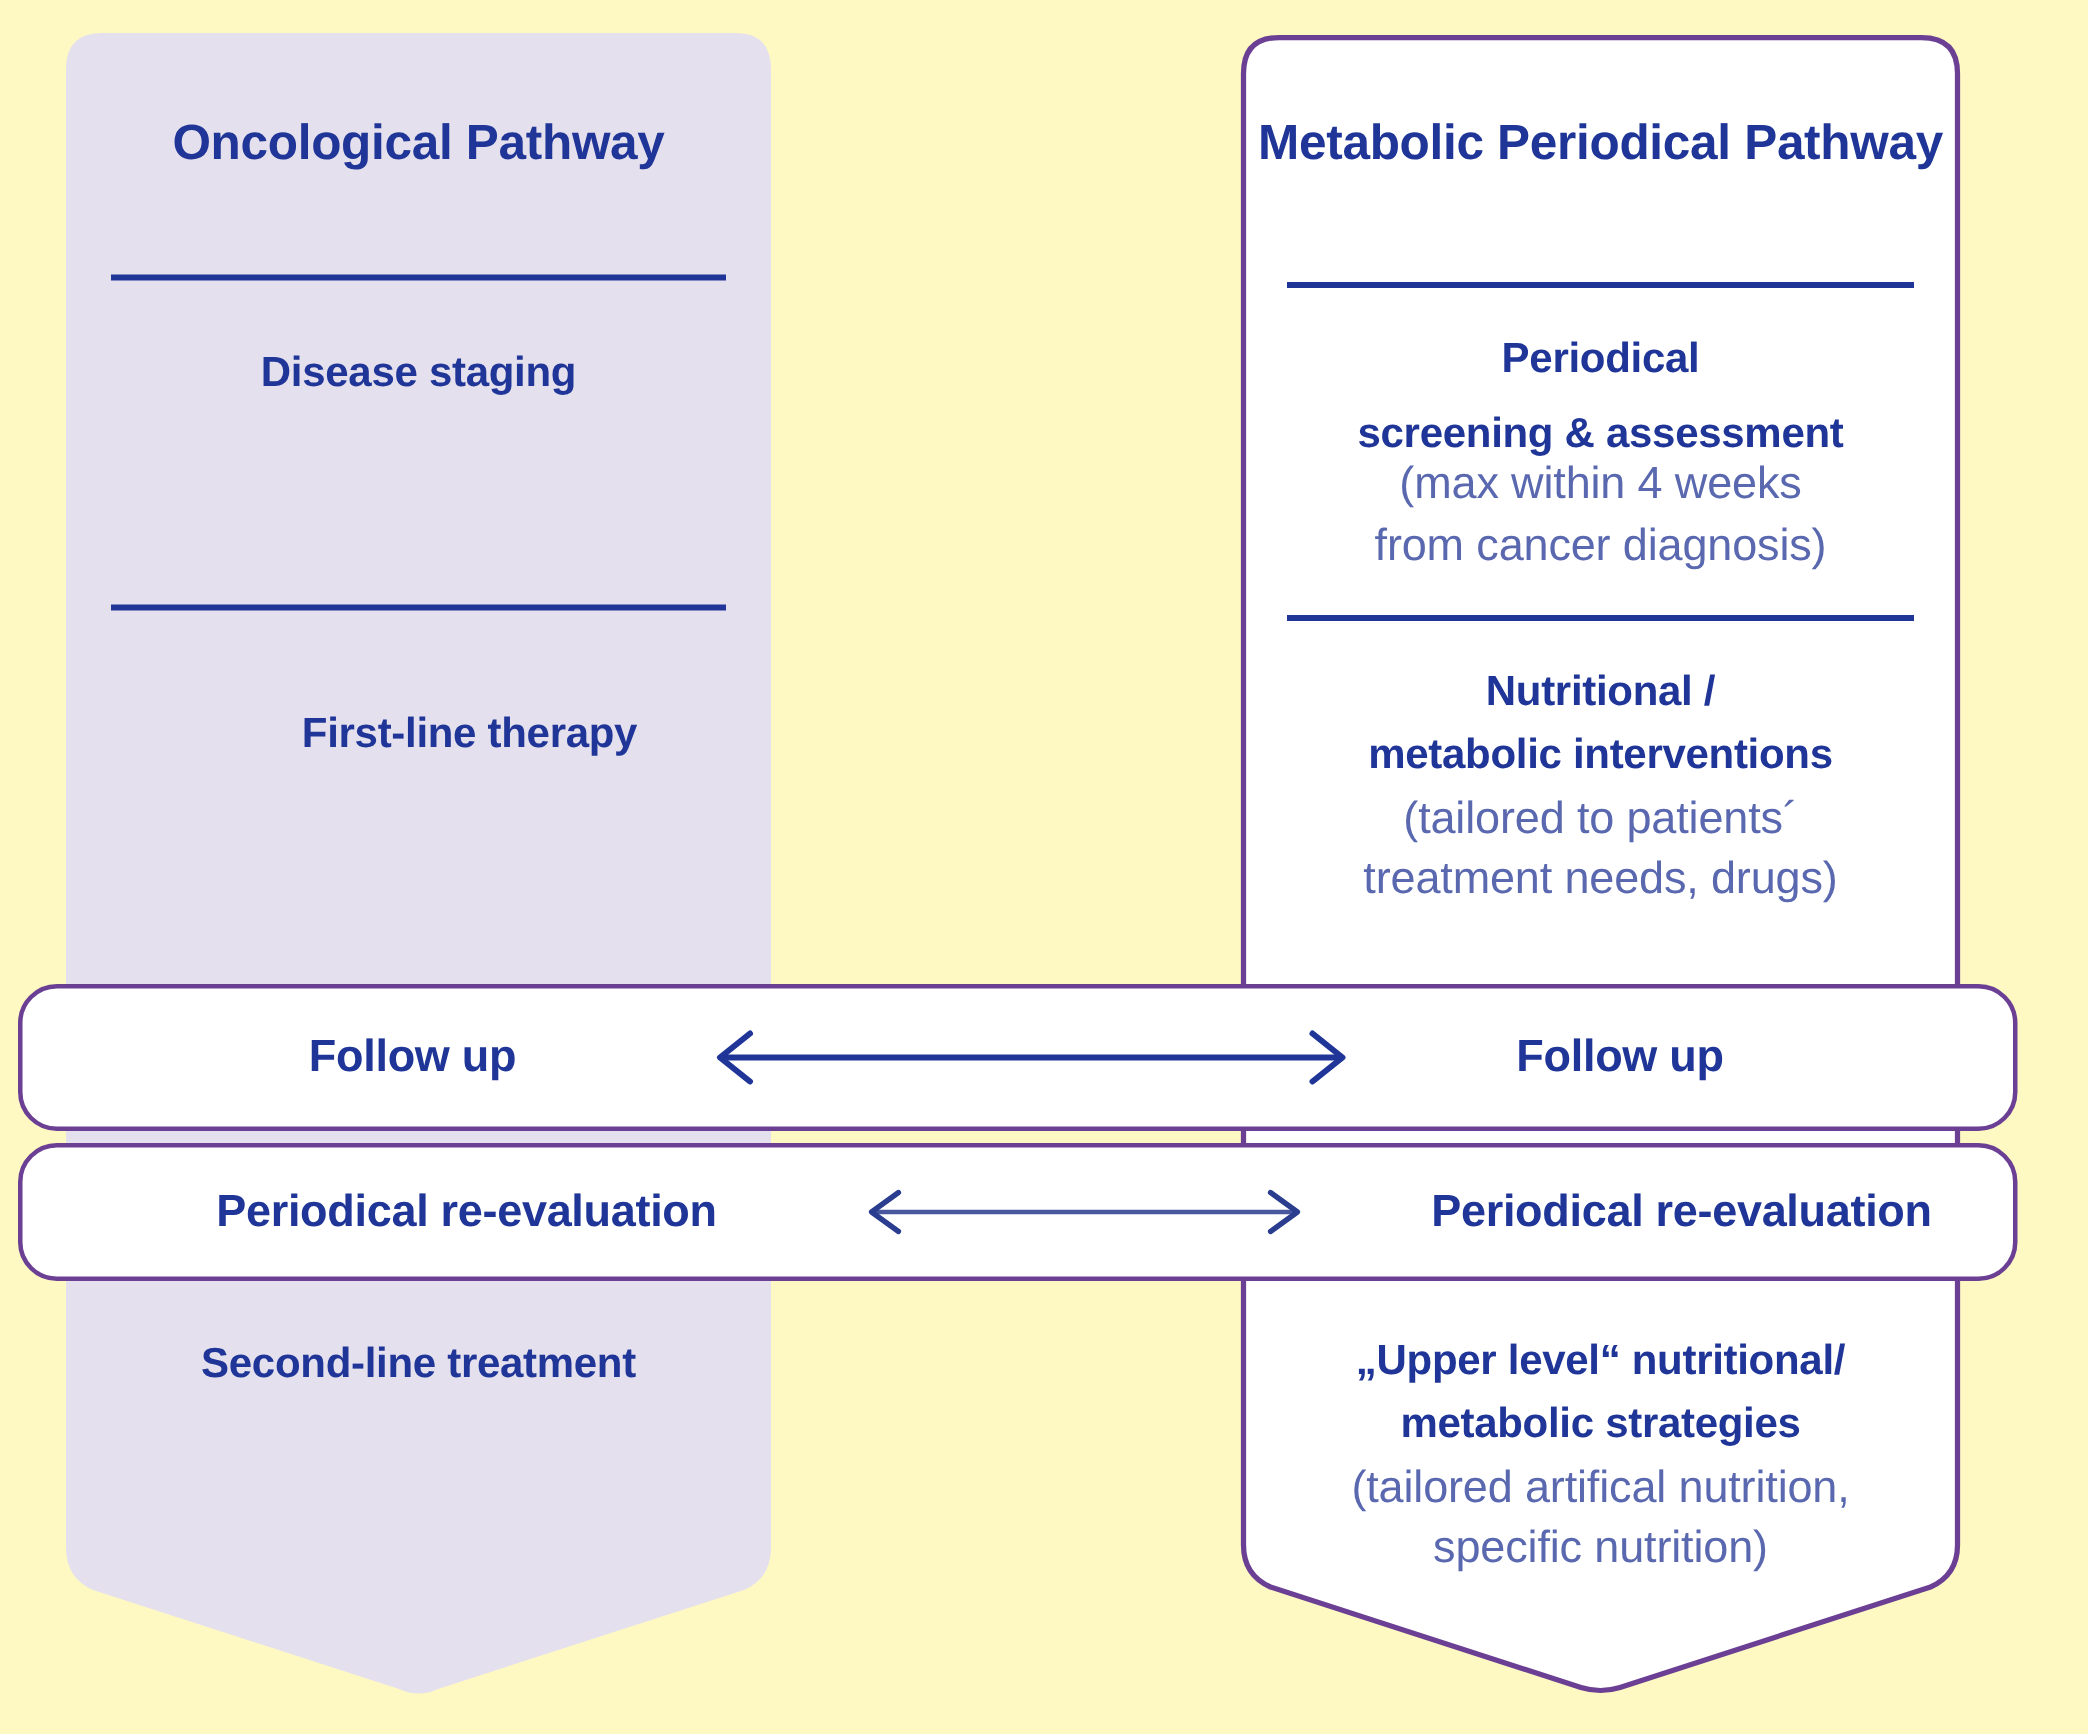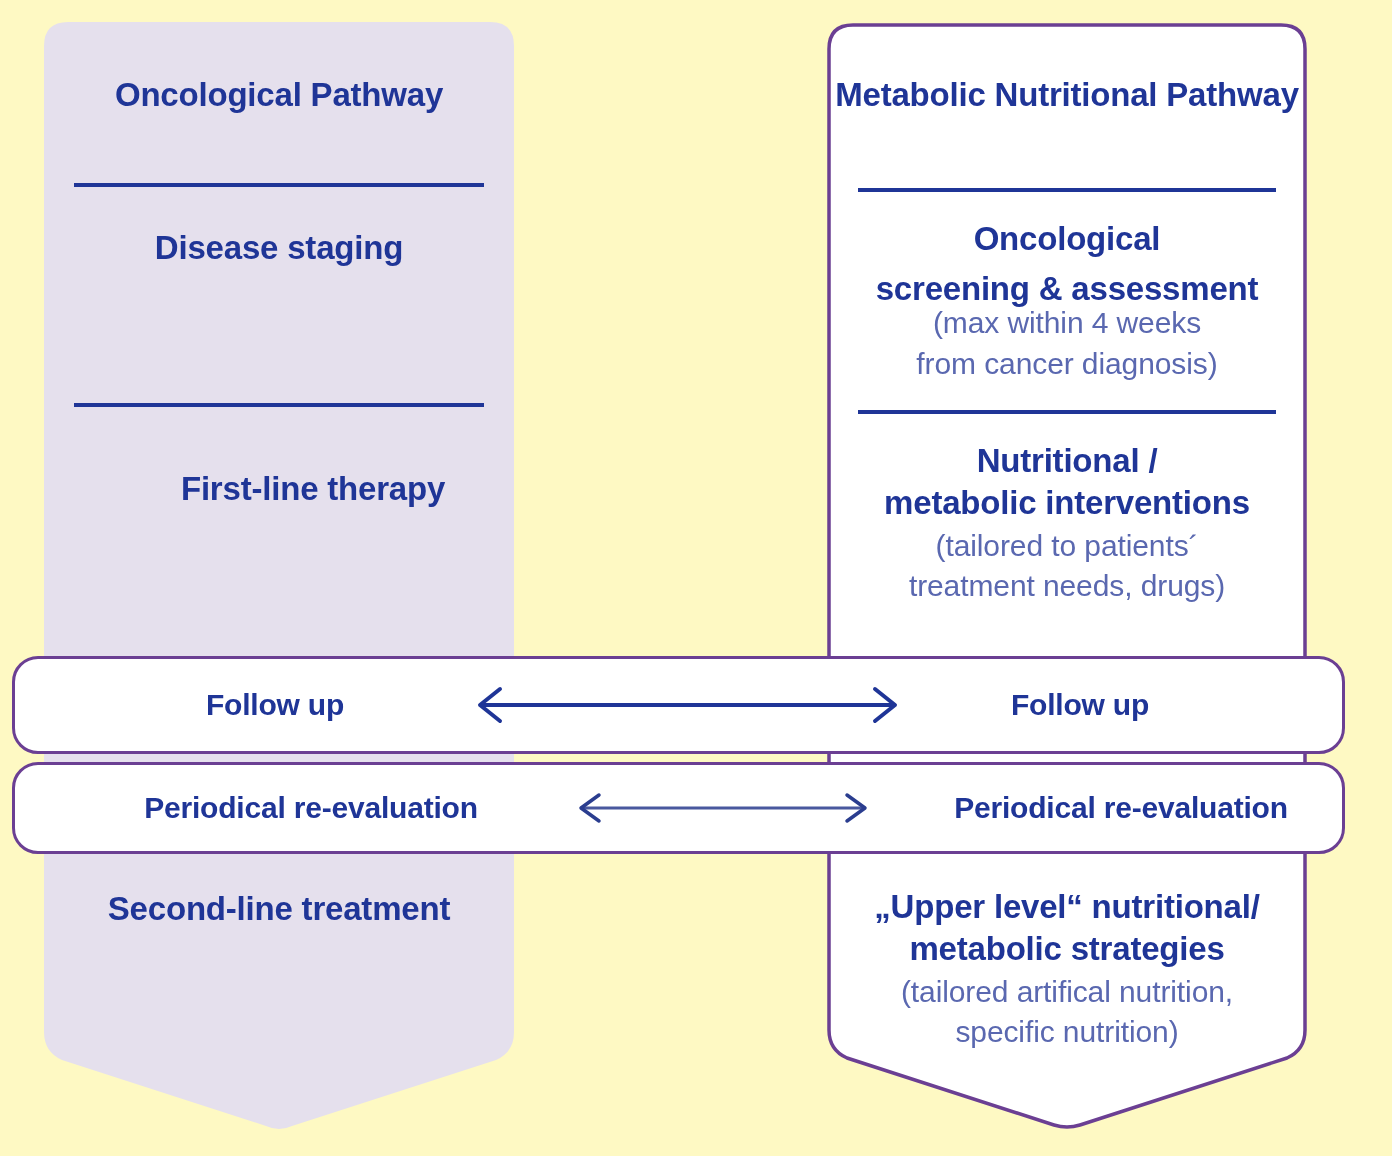--- a/index.html
+++ b/index.html
@@ -49,21 +49,21 @@
   .title {
     color: #1f3597;
     font-weight: bold;
     font-size: 33px;
     line-height: 41px;
     letter-spacing: -0.2px;
   }
   .step-head {
     color: #1f3597;
     font-weight: bold;
-    font-size: 33px;
+    font-size: 28px;
     line-height: 33px;
     letter-spacing: -0.2px;
   }
   .step-sub {
     color: #5a68b0;
     font-weight: normal;
     font-size: 30px;
     line-height: 32px;
     letter-spacing: -0.1px;
   }
@@ -158,25 +158,25 @@
   <div class="rule" style="left:74px; top:183px; width:410px;"></div>
 
   <div class="col-text left-col-text step-head" style="top:231px;">Disease staging</div>
 
   <div class="rule" style="left:74px; top:403px; width:410px;"></div>
 
   <div class="col-text left-col-text step-head" style="top:472px;padding-left:34px;">First-line therapy</div>
 
   <div class="col-text left-col-text step-head" style="top:892px;">Second-line treatment</div>
 
-  <div class="col-text right-col-text title" style="top:74px;">Metabolic Nutritional Pathway</div>
+  <div class="col-text right-col-text title" style="top:74px;">Metabolic Periodical Pathway</div>
 
   <div class="rule" style="left:858px; top:188px; width:418px;"></div>
 
-  <div class="col-text right-col-text step-head" style="top:222px;">Oncological</div>
+  <div class="col-text right-col-text step-head" style="top:222px;">Periodical</div>
   <div class="col-text right-col-text step-head" style="top:272px;">screening &amp; assessment</div>
   <div class="col-text right-col-text step-sub" style="top:307px;">(max within 4 weeks</div>
   <div class="col-text right-col-text step-sub" style="top:348px;">from cancer diagnosis)</div>
 
   <div class="rule" style="left:858px; top:410px; width:418px;"></div>
 
   <div class="col-text right-col-text step-head" style="top:444px;">Nutritional /</div>
   <div class="col-text right-col-text step-head" style="top:486px;">metabolic interventions</div>
   <div class="col-text right-col-text step-sub" style="top:530px;">(tailored to patients´</div>
   <div class="col-text right-col-text step-sub" style="top:570px;">treatment needs, drugs)</div>

